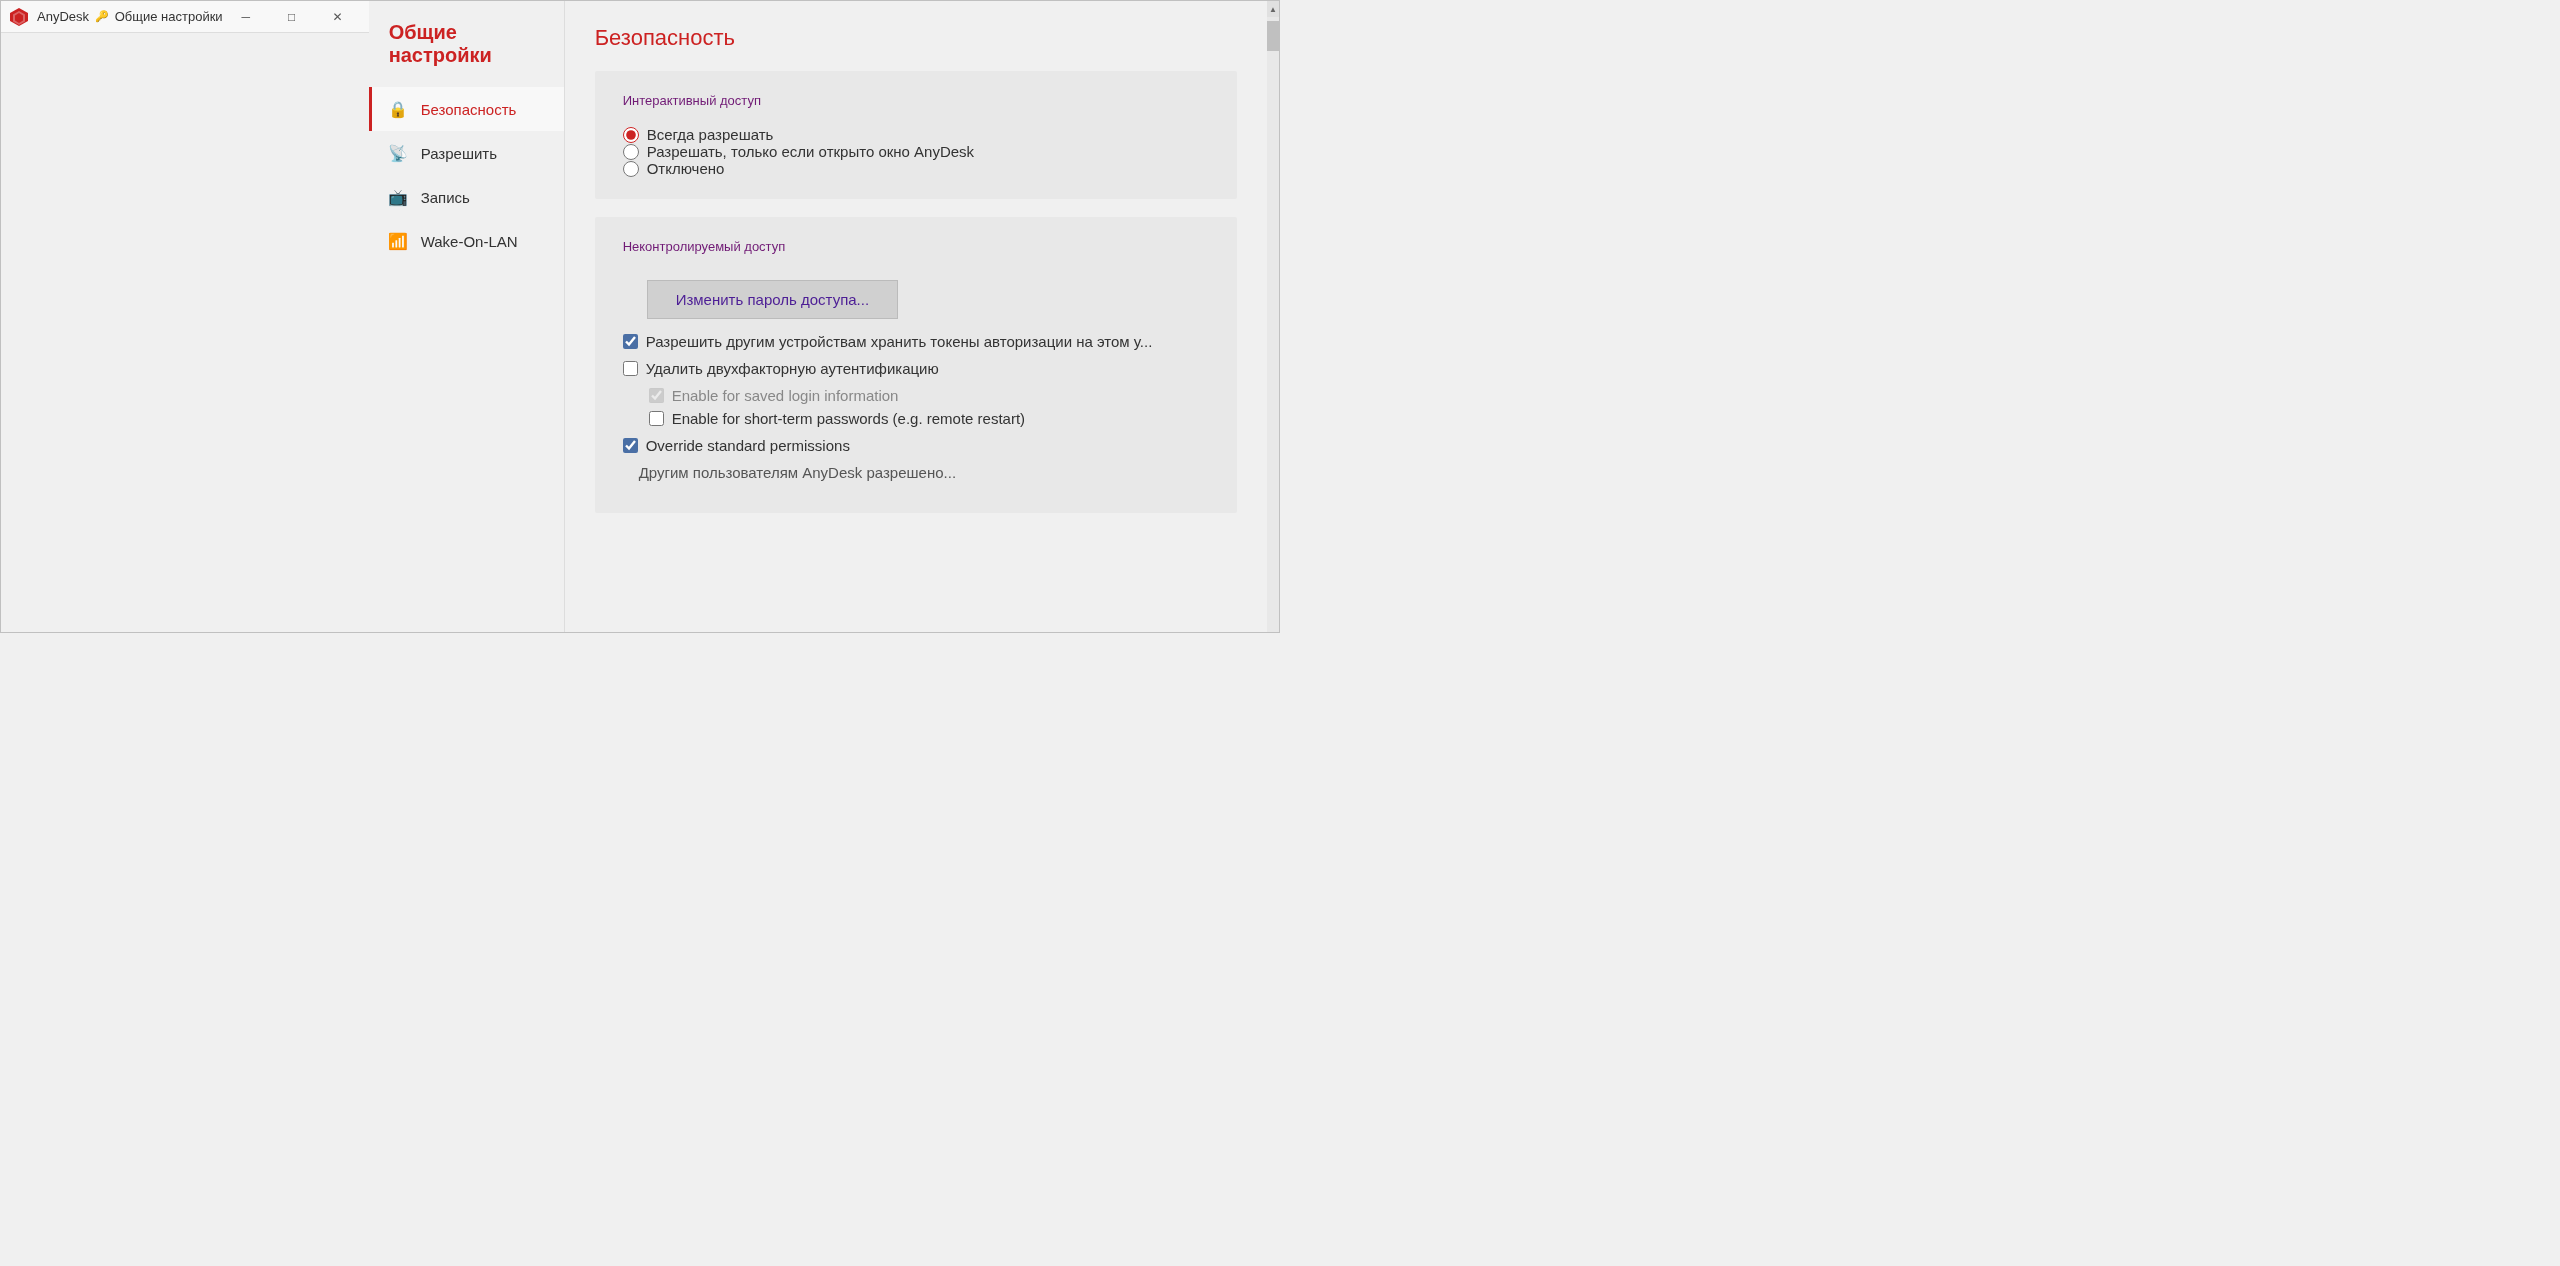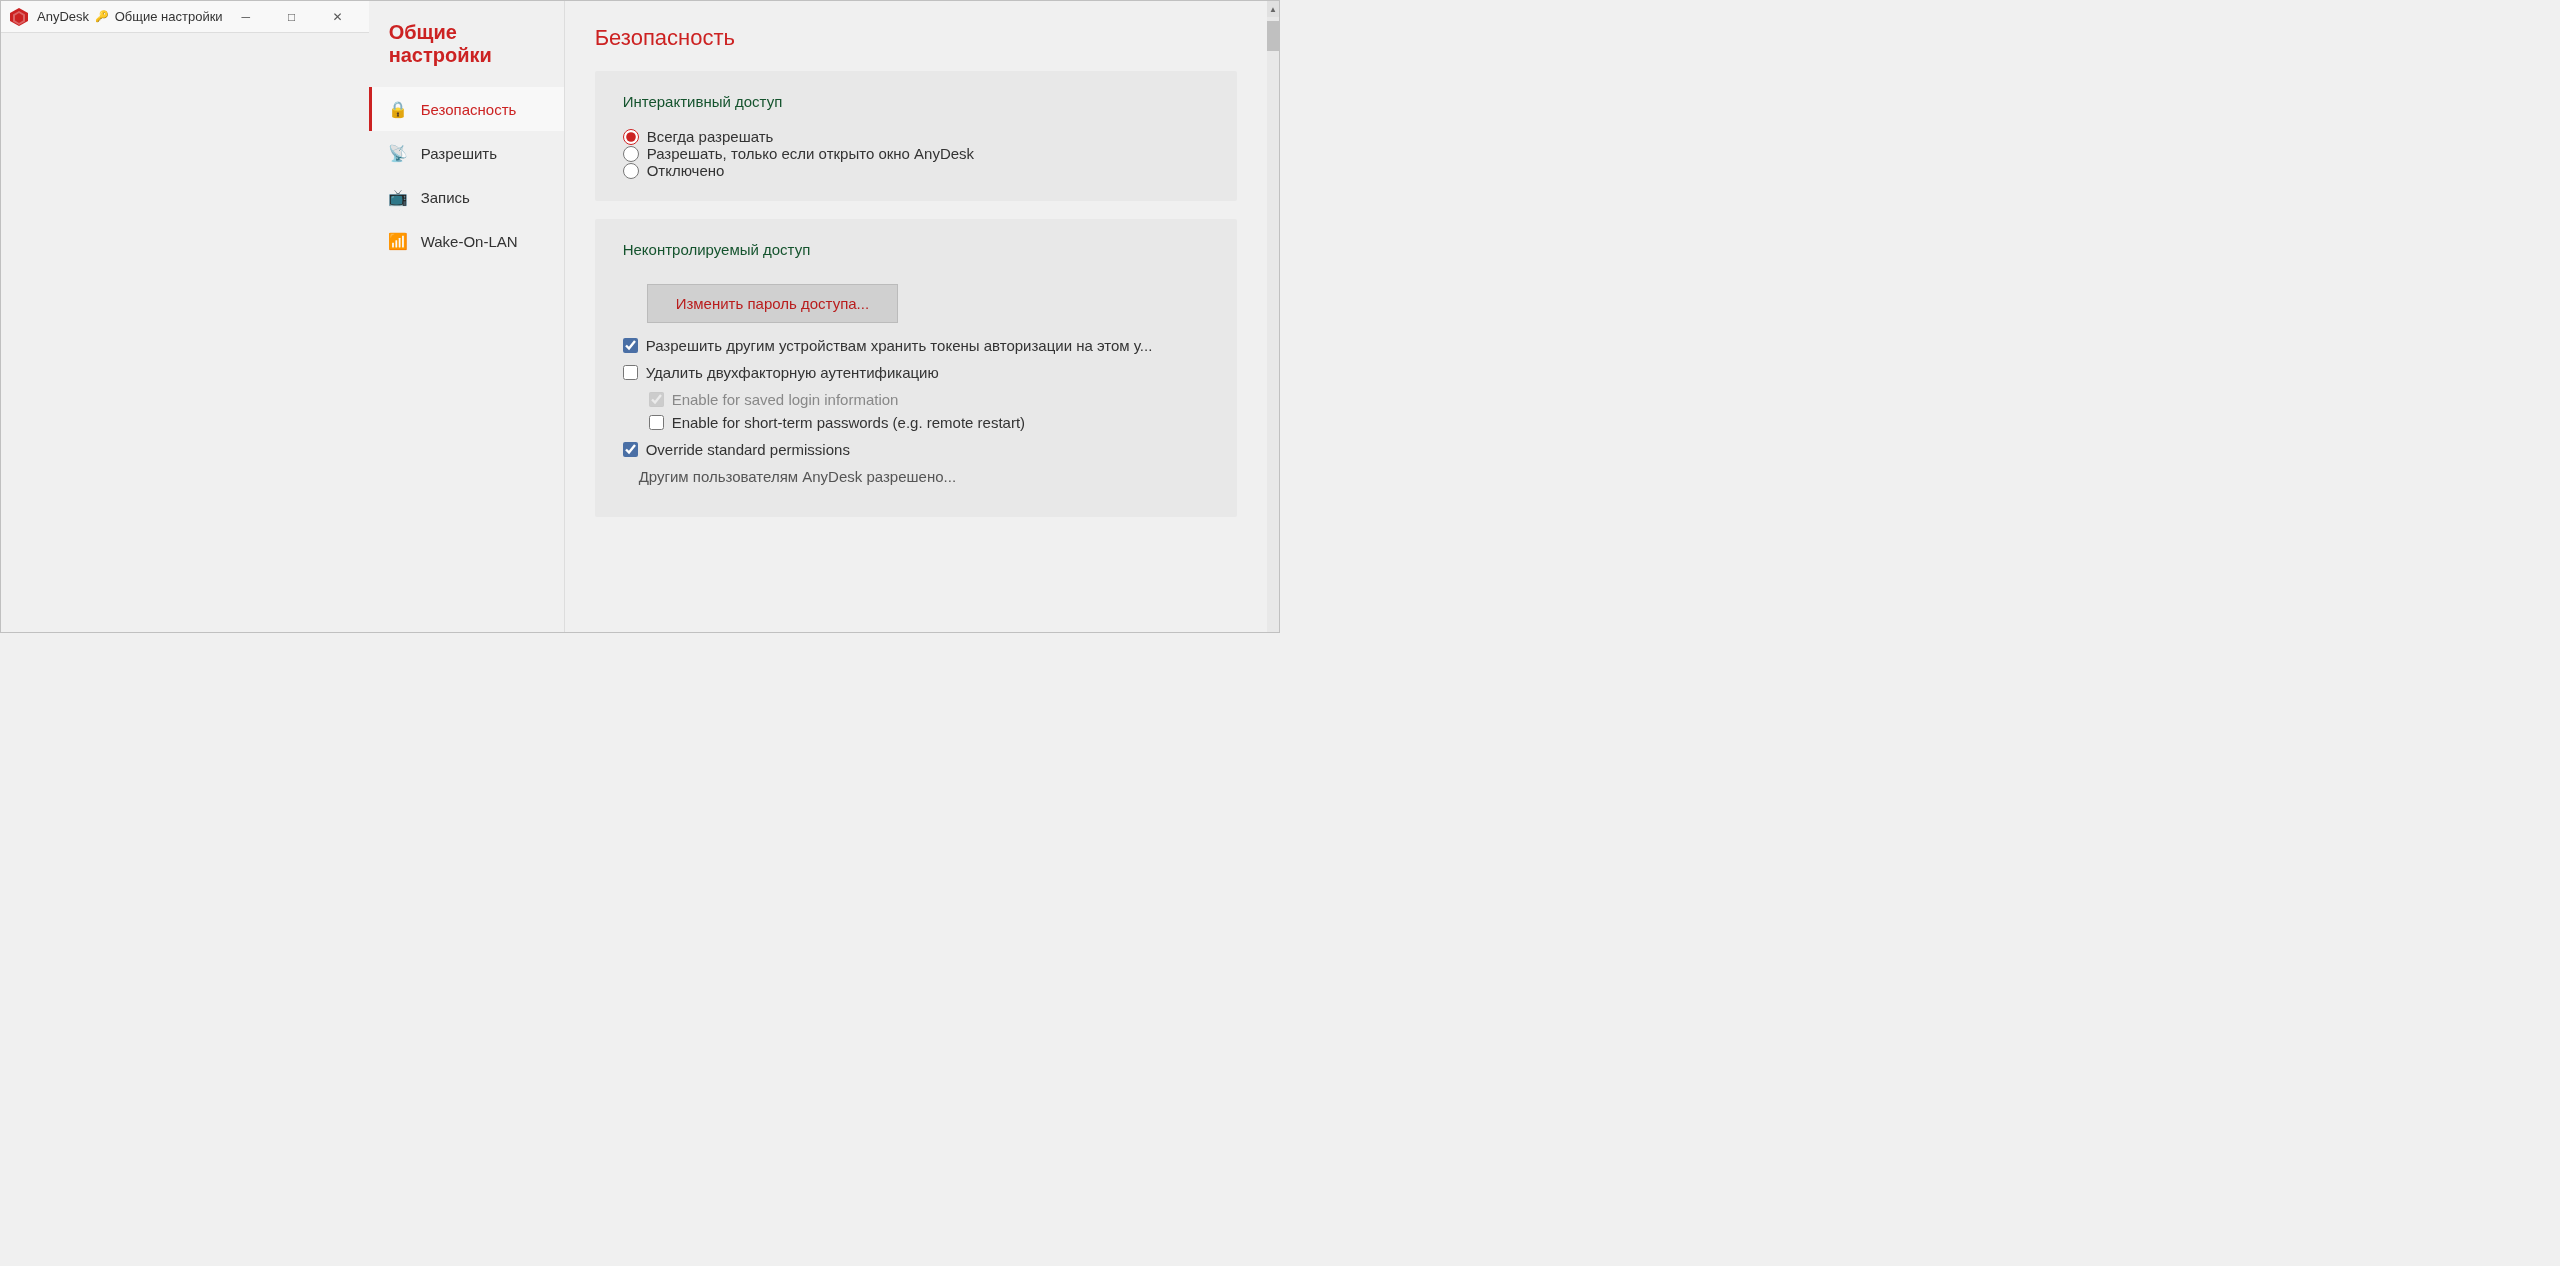--- a/index.html
+++ b/index.html
@@ -120,23 +120,23 @@
       margin-bottom: 20px;
       font-weight: 400;
     }
     .section-card {
       background: #e8e8e8;
       border-radius: 2px;
       padding: 22px 28px;
       margin-bottom: 18px;
     }
     .section-title {
-      font-size: 15px;
+      font-size: 13px;
       font-weight: 400;
-      color: #14532d;
+      color: #701a75;
       margin-bottom: 18px;
     }
     .radio-group {
       display: flex;
       flex-direction: column;
     }
     .radio-item {
       display: flex;
       align-items: center;
       gap: 8px;
@@ -171,21 +171,21 @@
     }
     .checkbox-item.disabled {
       color: #888;
     }
     .action-btn {
       display: inline-block;
       padding: 10px 28px;
       background: #d0d0d0;
       border: 1px solid #bbb;
       font-size: 15px;
-      color: #b91c1c;
+      color: #4c1d95;
       cursor: pointer;
       margin: 8px 0 14px 24px;
       font-family: 'Segoe UI', sans-serif;
     }
     .action-btn.highlighted {
       border: 2px solid #cc2222;
     }
     .scrollbar-track {
       width: 12px;
       background: #e8e8e8;

